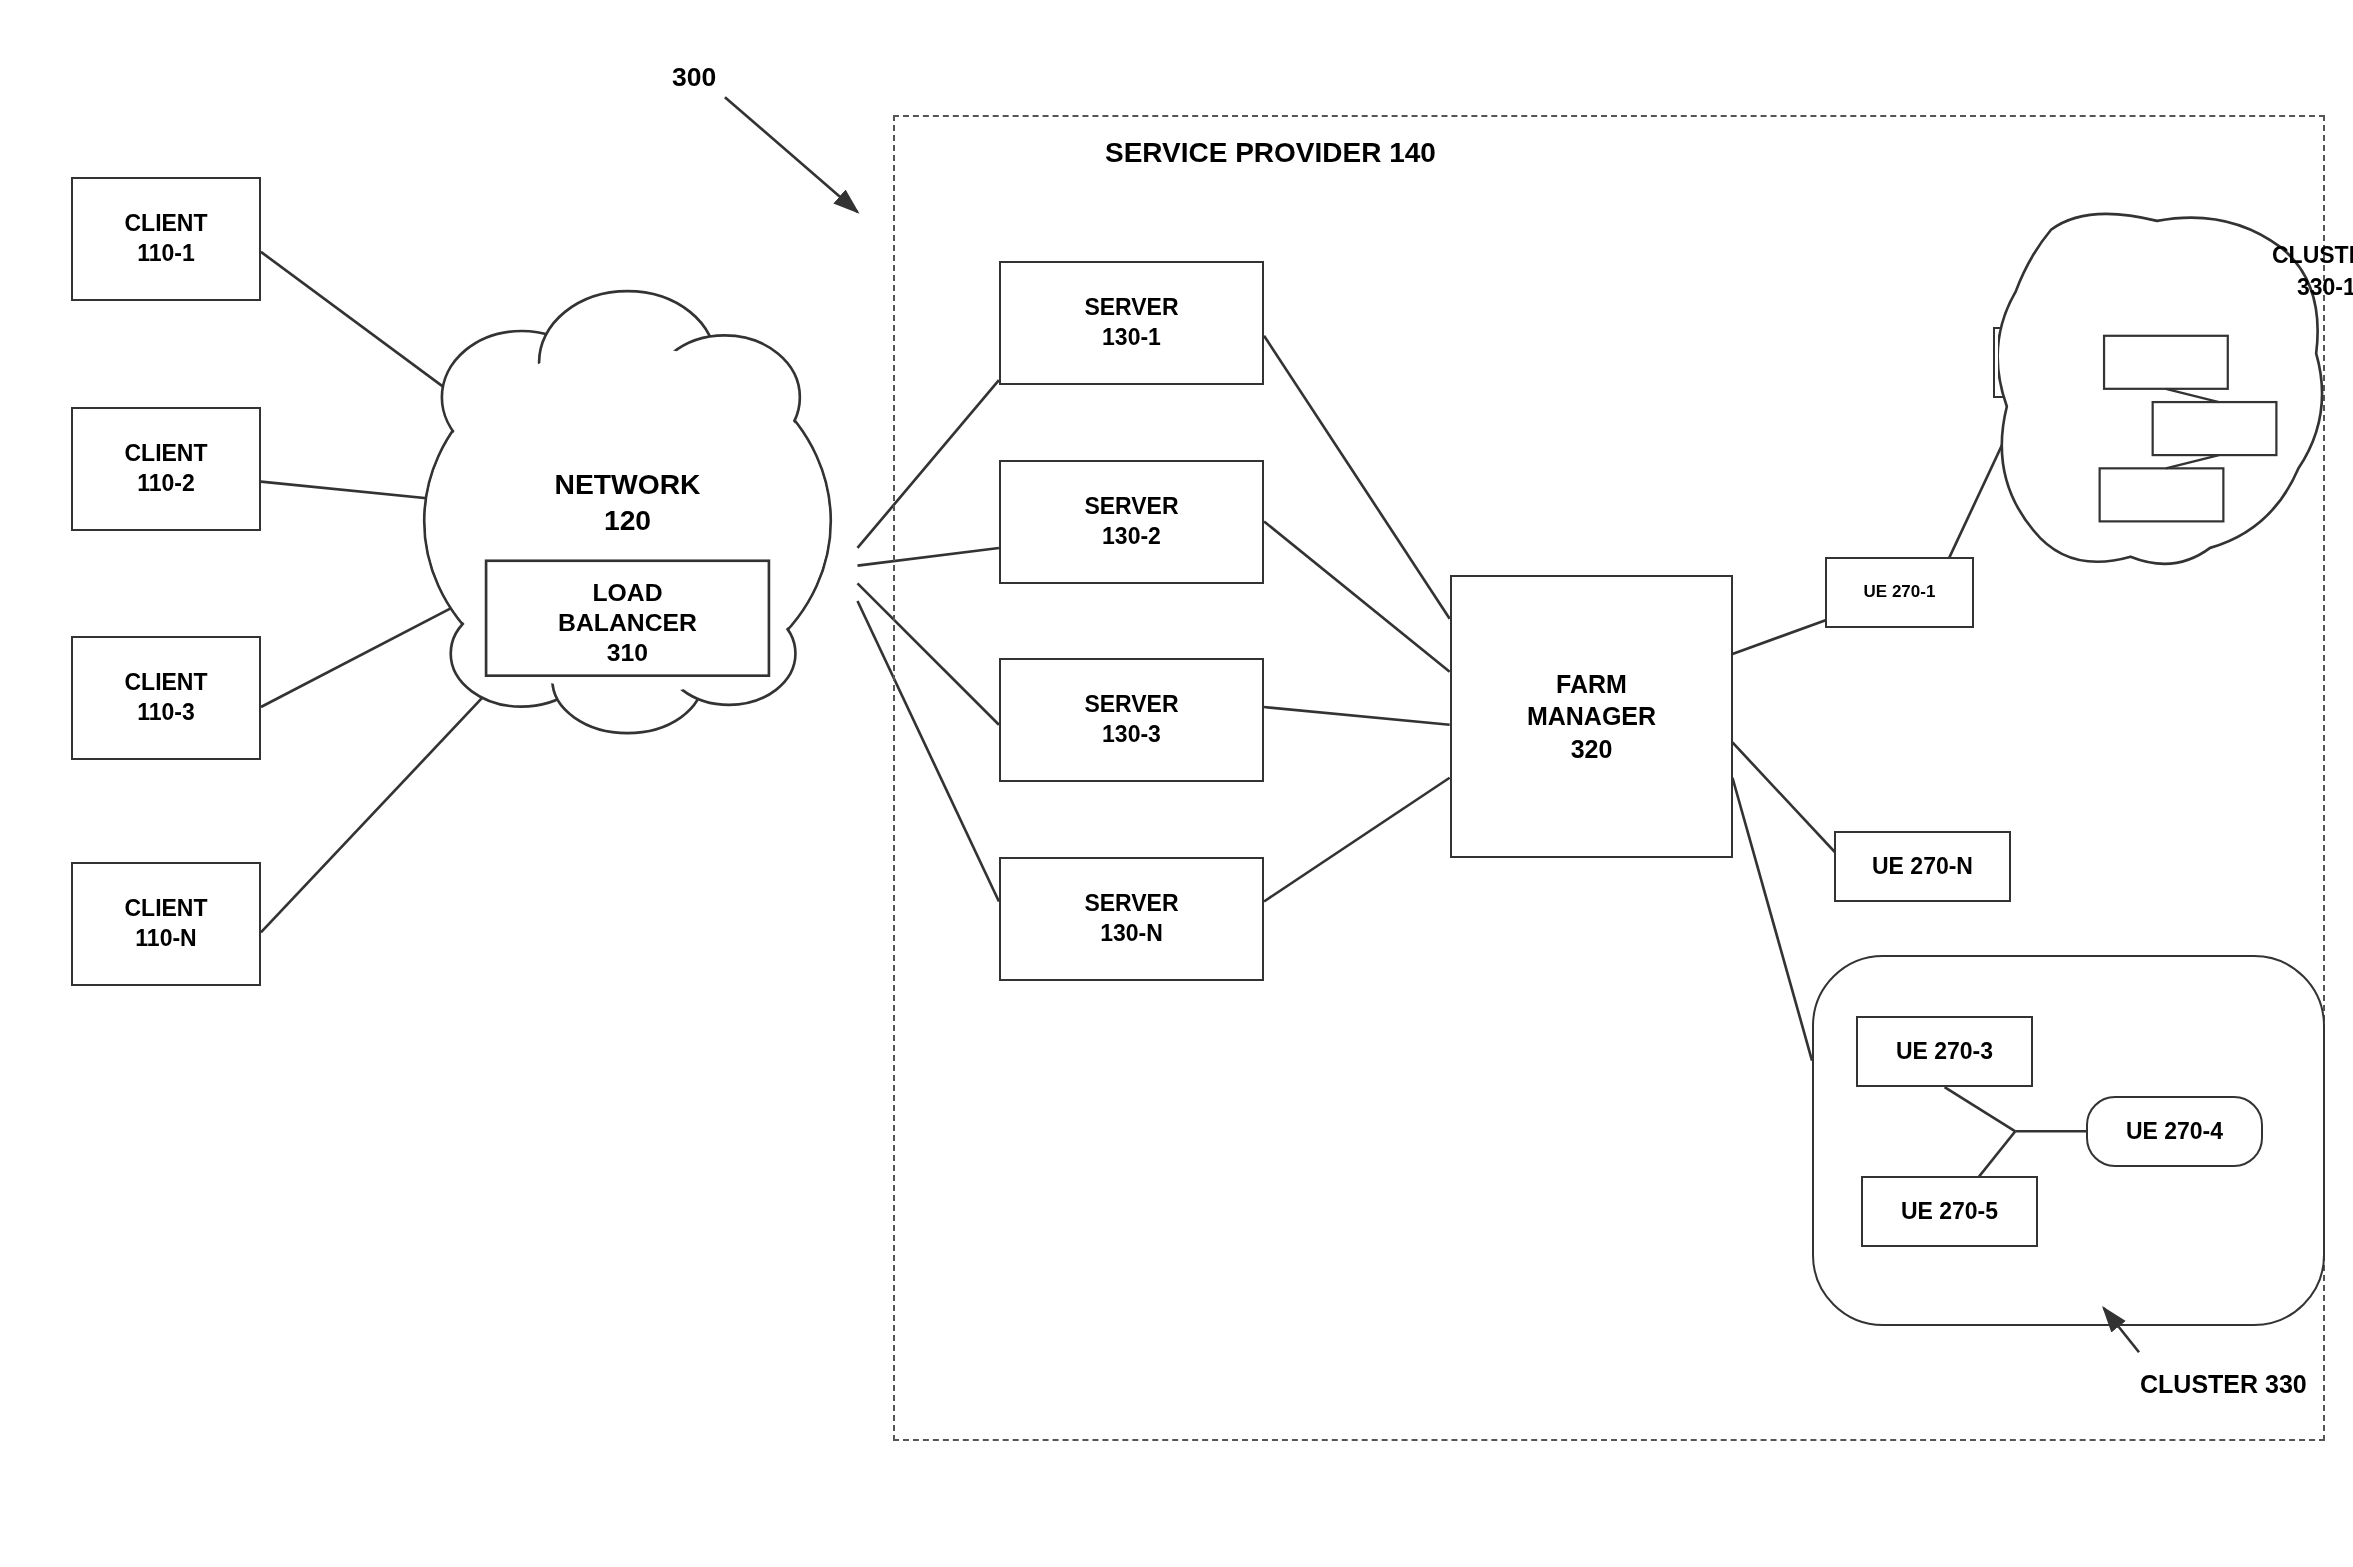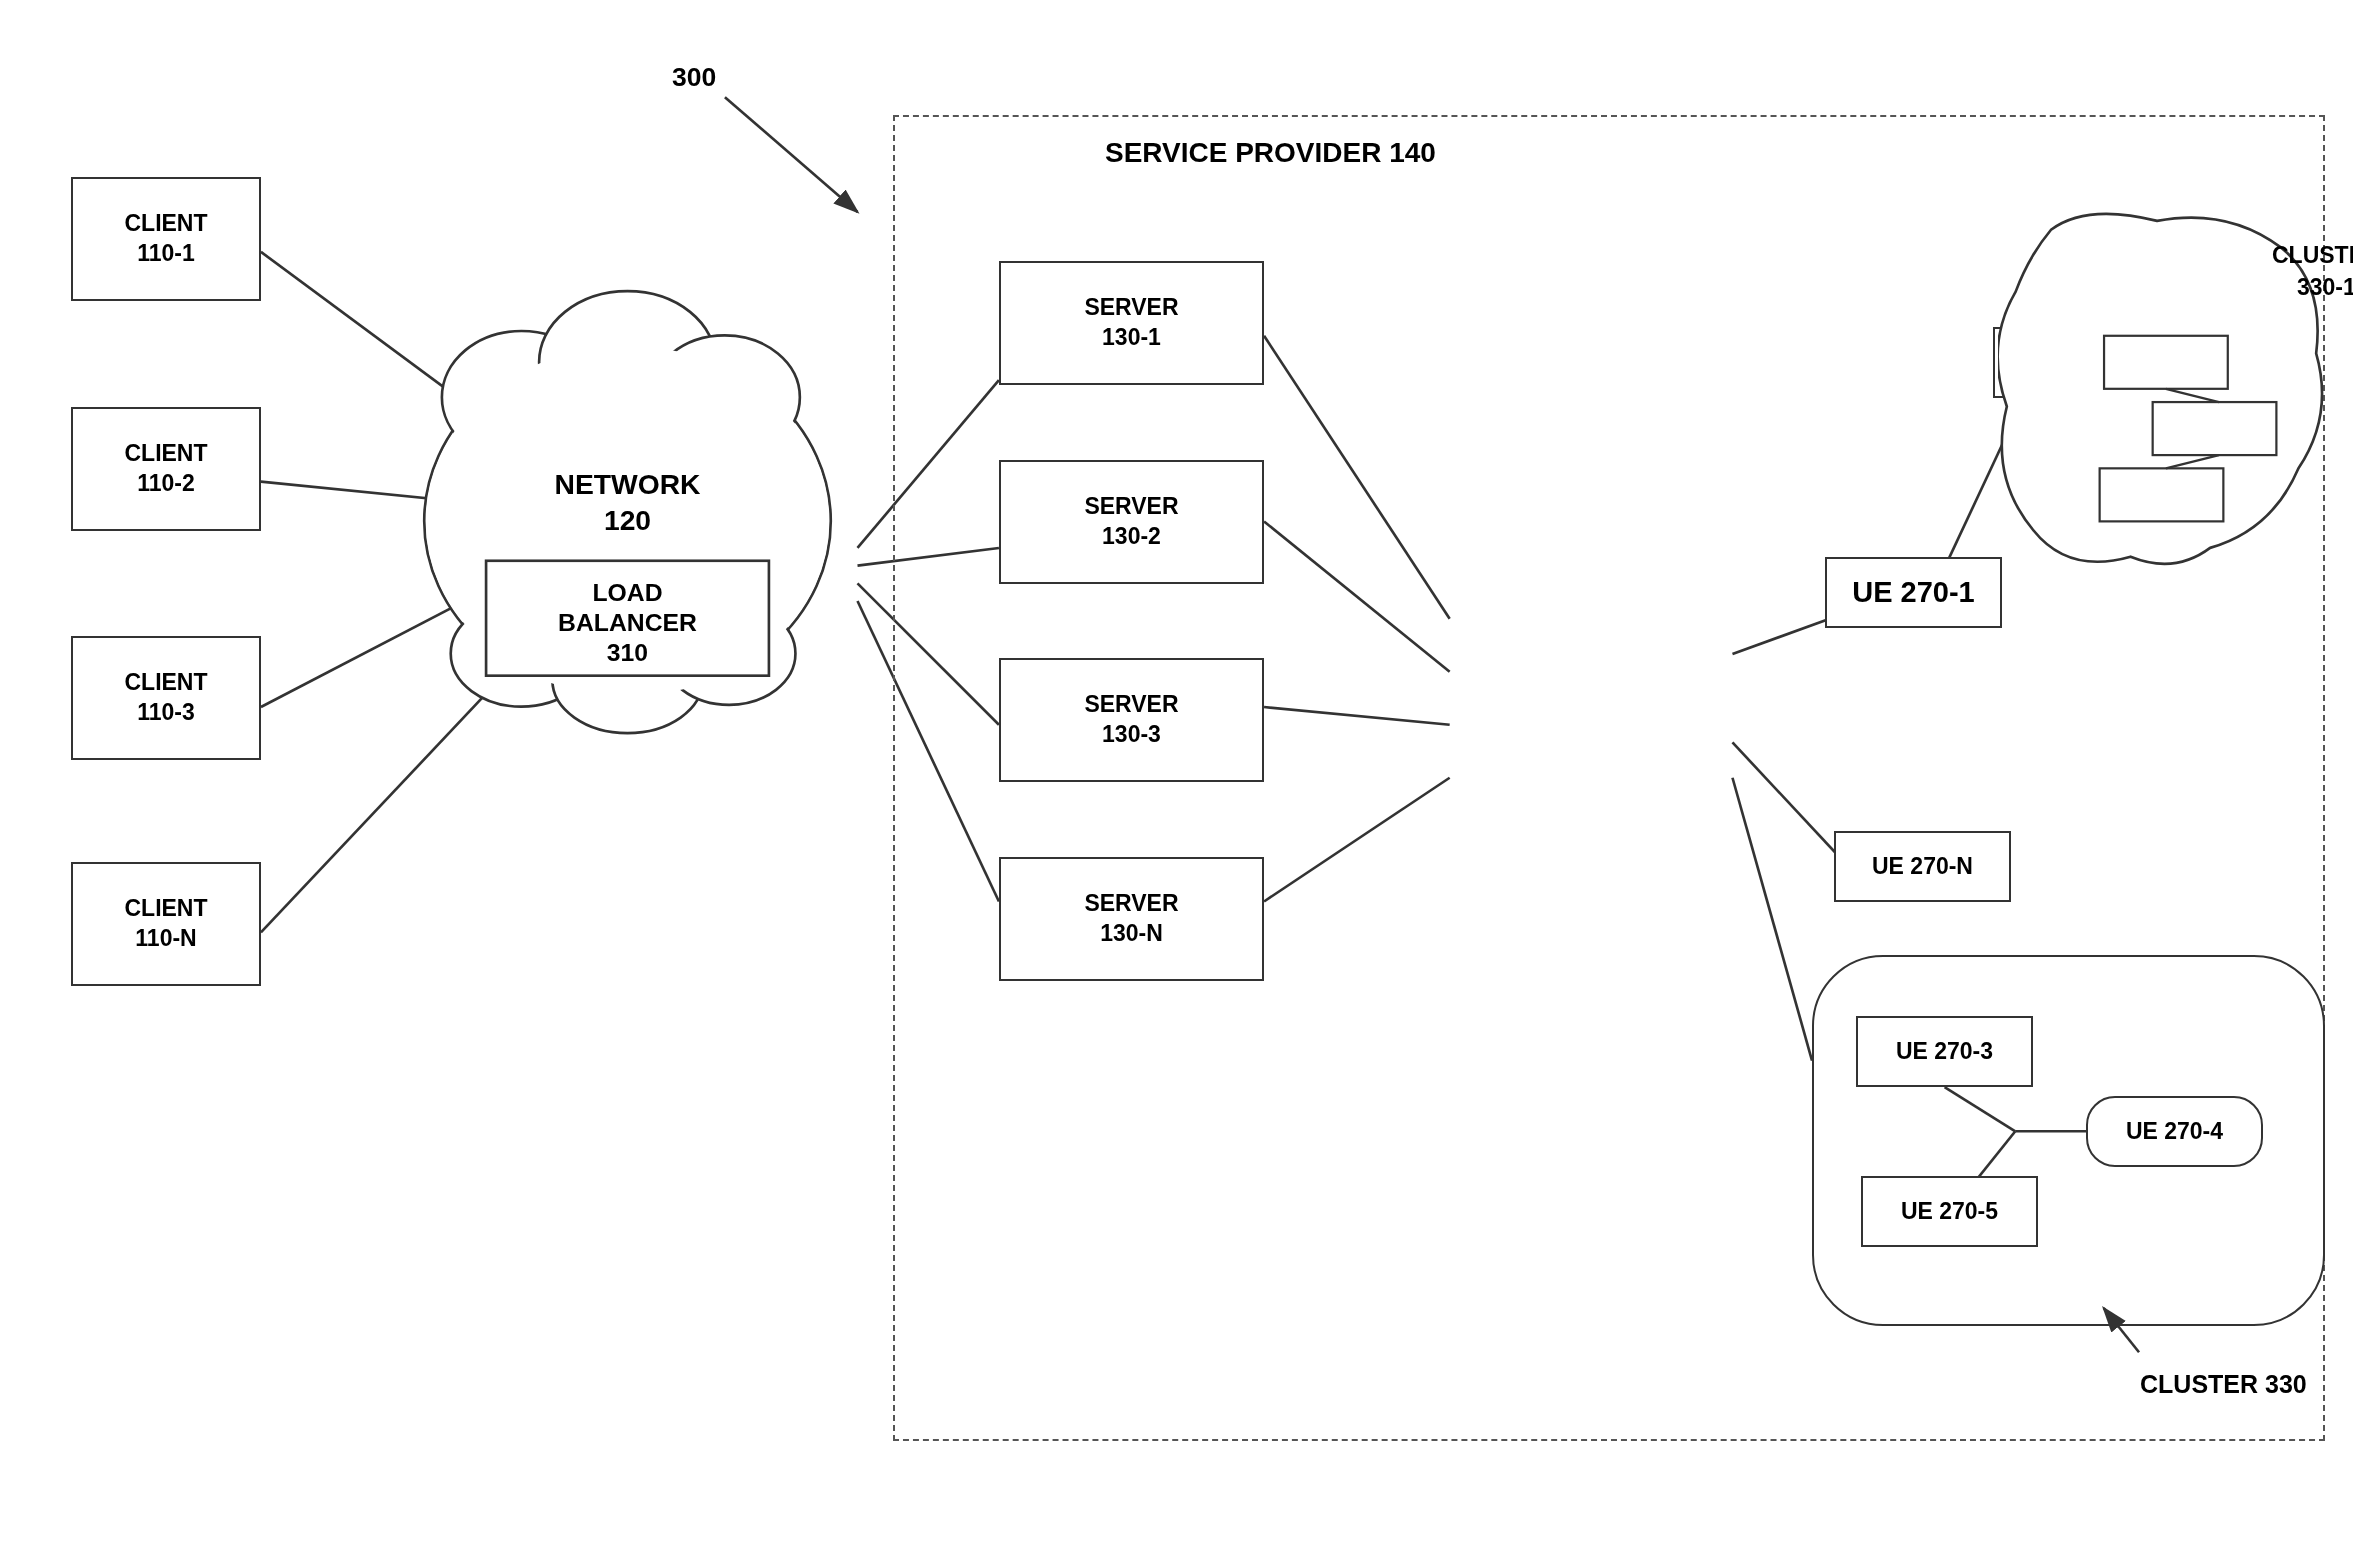--- a/index.html
+++ b/index.html
@@ -181,22 +181,25 @@
   </div>
 
   <div class="box" style="left: 999px; top: 658px; width: 265px; height: 124px; font-size:23px;">
     SERVER<br>130-3
   </div>
 
   <div class="box" style="left: 999px; top: 857px; width: 265px; height: 124px; font-size:23px;">
     SERVER<br>130-N
   </div>
 
-
-  <div class="box" style="left: 1825px; top: 557px; width: 177px; height: 71px; font-size:29px;">
+  <div class="box" style="left: 1450px; top: 575px; width: 283px; height: 283px; font-size:25px;">
+    FARM<br>MANAGER<br>320
+  </div>
+
+  <div class="box" style="left: 1825px; top: 557px; width: 149px; height: 71px; font-size:17px;">
     UE 270-1
   </div>
 
   <div class="box" style="left: 1993px; top: 327px; width: 177px; height: 71px; font-size:23px;">
     UE 270-2
   </div>
 
   <div class="box" style="left: 1834px; top: 831px; width: 177px; height: 71px; font-size:23px;">
     UE 270-N
   </div>

